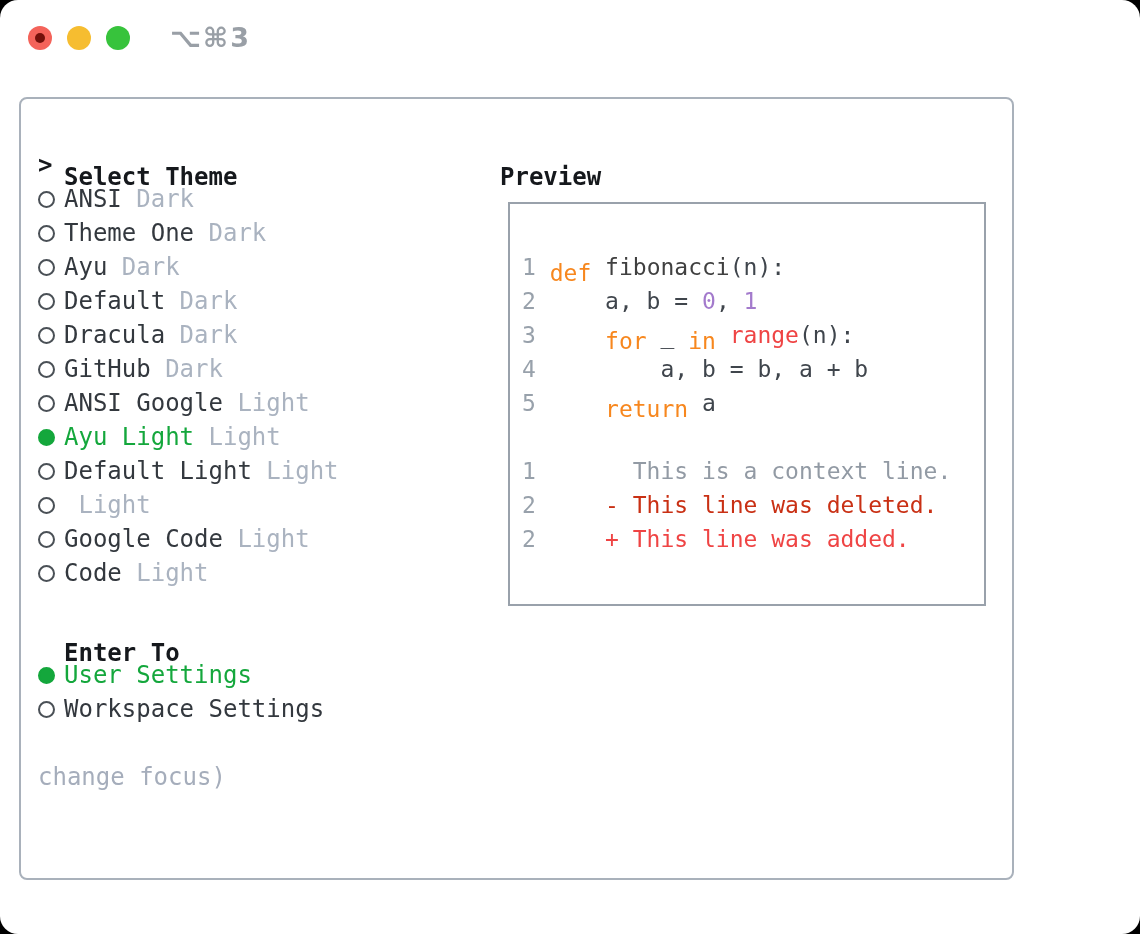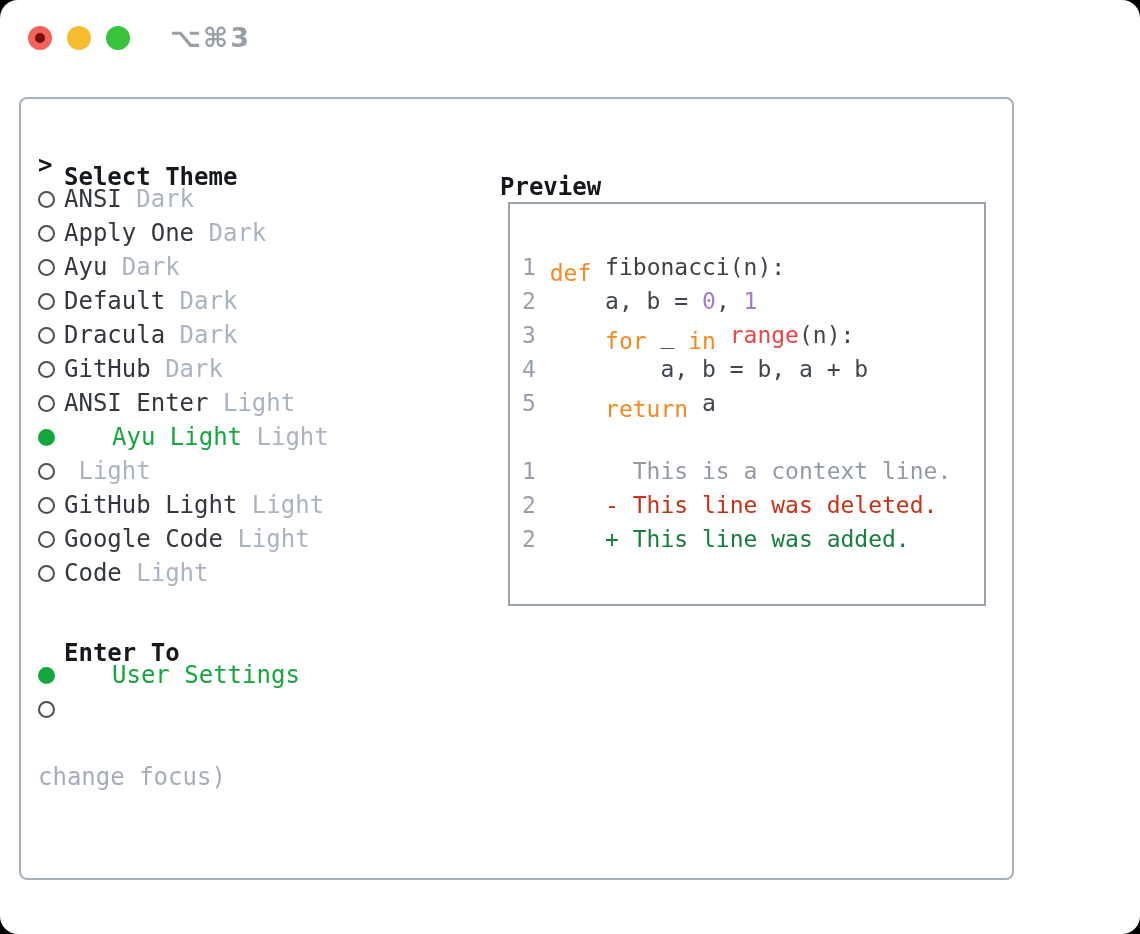--- a/index.html
+++ b/index.html
@@ -33,42 +33,42 @@
   .row { display: flex; align-items: center; height: 34px; white-space: pre; font-size: 24px; }
   .marker { width: 26px; display: flex; align-items: center; }
   .radio {
     width: 13px; height: 13px; border: 2px solid #4a5056; border-radius: 50%;
     box-sizing: content-box; display: inline-block;
   }
   .radio.on { background: #14a73c; border-color: #14a73c; }
   .prompt { font-weight: bold; color: #15181c; font-size: 24px; }
   .hdr { font-weight: bold; color: #15181c; margin-top: 24px; }
   .nm { color: #33383e; }
-  .row.sel .nm { color: #14a73c; margin-left: 48px; }
+  .row.sel .nm { color: #14a73c; }
   .vr { color: #aab3c0; margin-left: 1ch; }
   .hint { color: #a5adbb; }
   
   .preview-label {
-    position: absolute; left: 479px; top: 59px; height: 34px;
+    position: absolute; left: 479px; top: 49px; height: 34px;
     display: flex; align-items: center; font-size: 24px;
   }
   .preview-box {
     position: absolute; left: 487px; top: 103px; width: 478px; height: 404px;
     border: 2px solid #99a1ab; box-sizing: border-box; padding: 46px 12px;
   }
   .code-line { display: flex; height: 34px; align-items: center; white-space: pre; font-size: 23px; }
   .ln { display: inline-block; width: 2ch; color: #98a1ab; }
   .tok.df { color: #3f454c; }
   .tok.kw { color: #f7871e; margin-top: 11px; }
   .tok.fn { color: #404040; }
   .tok.nm { color: #a37acc; }
   .tok.sp { color: #ef4444; }
   .tok.ctx { color: #929aa4; }
   .tok.del { color: #c93014; }
-  .tok.add { color: #15803d; }
+  .tok.add { color: #ef4444; }
 </style>
 </head>
 <body>
 
 <div class="screen">
 
   <div class="titlebar">
     <div class="lights">
       <div class="light red"></div>
       <div class="light yellow"></div>
@@ -85,21 +85,21 @@
         <span class="hdr">Select Theme</span>
       </div>
 
       <div class="row">
         <span class="marker"><span class="radio"></span></span>
         <span class="nm">ANSI</span>
         <span class="vr">Dark</span>
       </div>
       <div class="row">
         <span class="marker"><span class="radio"></span></span>
-        <span class="nm">Apply One</span>
+        <span class="nm">Theme One</span>
         <span class="vr">Dark</span>
       </div>
       <div class="row">
         <span class="marker"><span class="radio"></span></span>
         <span class="nm">Ayu</span>
         <span class="vr">Dark</span>
       </div>
       <div class="row">
         <span class="marker"><span class="radio"></span></span>
         <span class="nm">Default</span>
@@ -110,35 +110,35 @@
         <span class="nm">Dracula</span>
         <span class="vr">Dark</span>
       </div>
       <div class="row">
         <span class="marker"><span class="radio"></span></span>
         <span class="nm">GitHub</span>
         <span class="vr">Dark</span>
       </div>
       <div class="row">
         <span class="marker"><span class="radio"></span></span>
-        <span class="nm">ANSI Enter</span>
+        <span class="nm">ANSI Google</span>
         <span class="vr">Light</span>
       </div>
       <div class="row sel">
         <span class="marker"><span class="radio on"></span></span>
         <span class="nm">Ayu Light</span>
         <span class="vr">Light</span>
       </div>
       <div class="row">
         <span class="marker"><span class="radio"></span></span>
-        <span class="vr">Light</span>
-      </div>
-      <div class="row">
-        <span class="marker"><span class="radio"></span></span>
-        <span class="nm">GitHub Light</span>
+        <span class="nm">Default Light</span>
+        <span class="vr">Light</span>
+      </div>
+      <div class="row">
+        <span class="marker"><span class="radio"></span></span>
         <span class="vr">Light</span>
       </div>
       <div class="row">
         <span class="marker"><span class="radio"></span></span>
         <span class="nm">Google Code</span>
         <span class="vr">Light</span>
       </div>
       <div class="row">
         <span class="marker"><span class="radio"></span></span>
         <span class="nm">Code</span>
@@ -150,20 +150,21 @@
       <div class="row">
         <span class="marker"></span>
         <span class="hdr">Enter To</span>
       </div>
       <div class="row sel">
         <span class="marker"><span class="radio on"></span></span>
         <span class="nm">User Settings</span>
       </div>
       <div class="row">
         <span class="marker"><span class="radio"></span></span>
+        <span class="nm">Workspace Settings</span>
       </div>
 
       <div class="row"></div>
 
       <div class="row hint">change focus)</div>
     </div>
 
     <div class="preview-label">
       <span class="hdr">Preview</span>
     </div>

